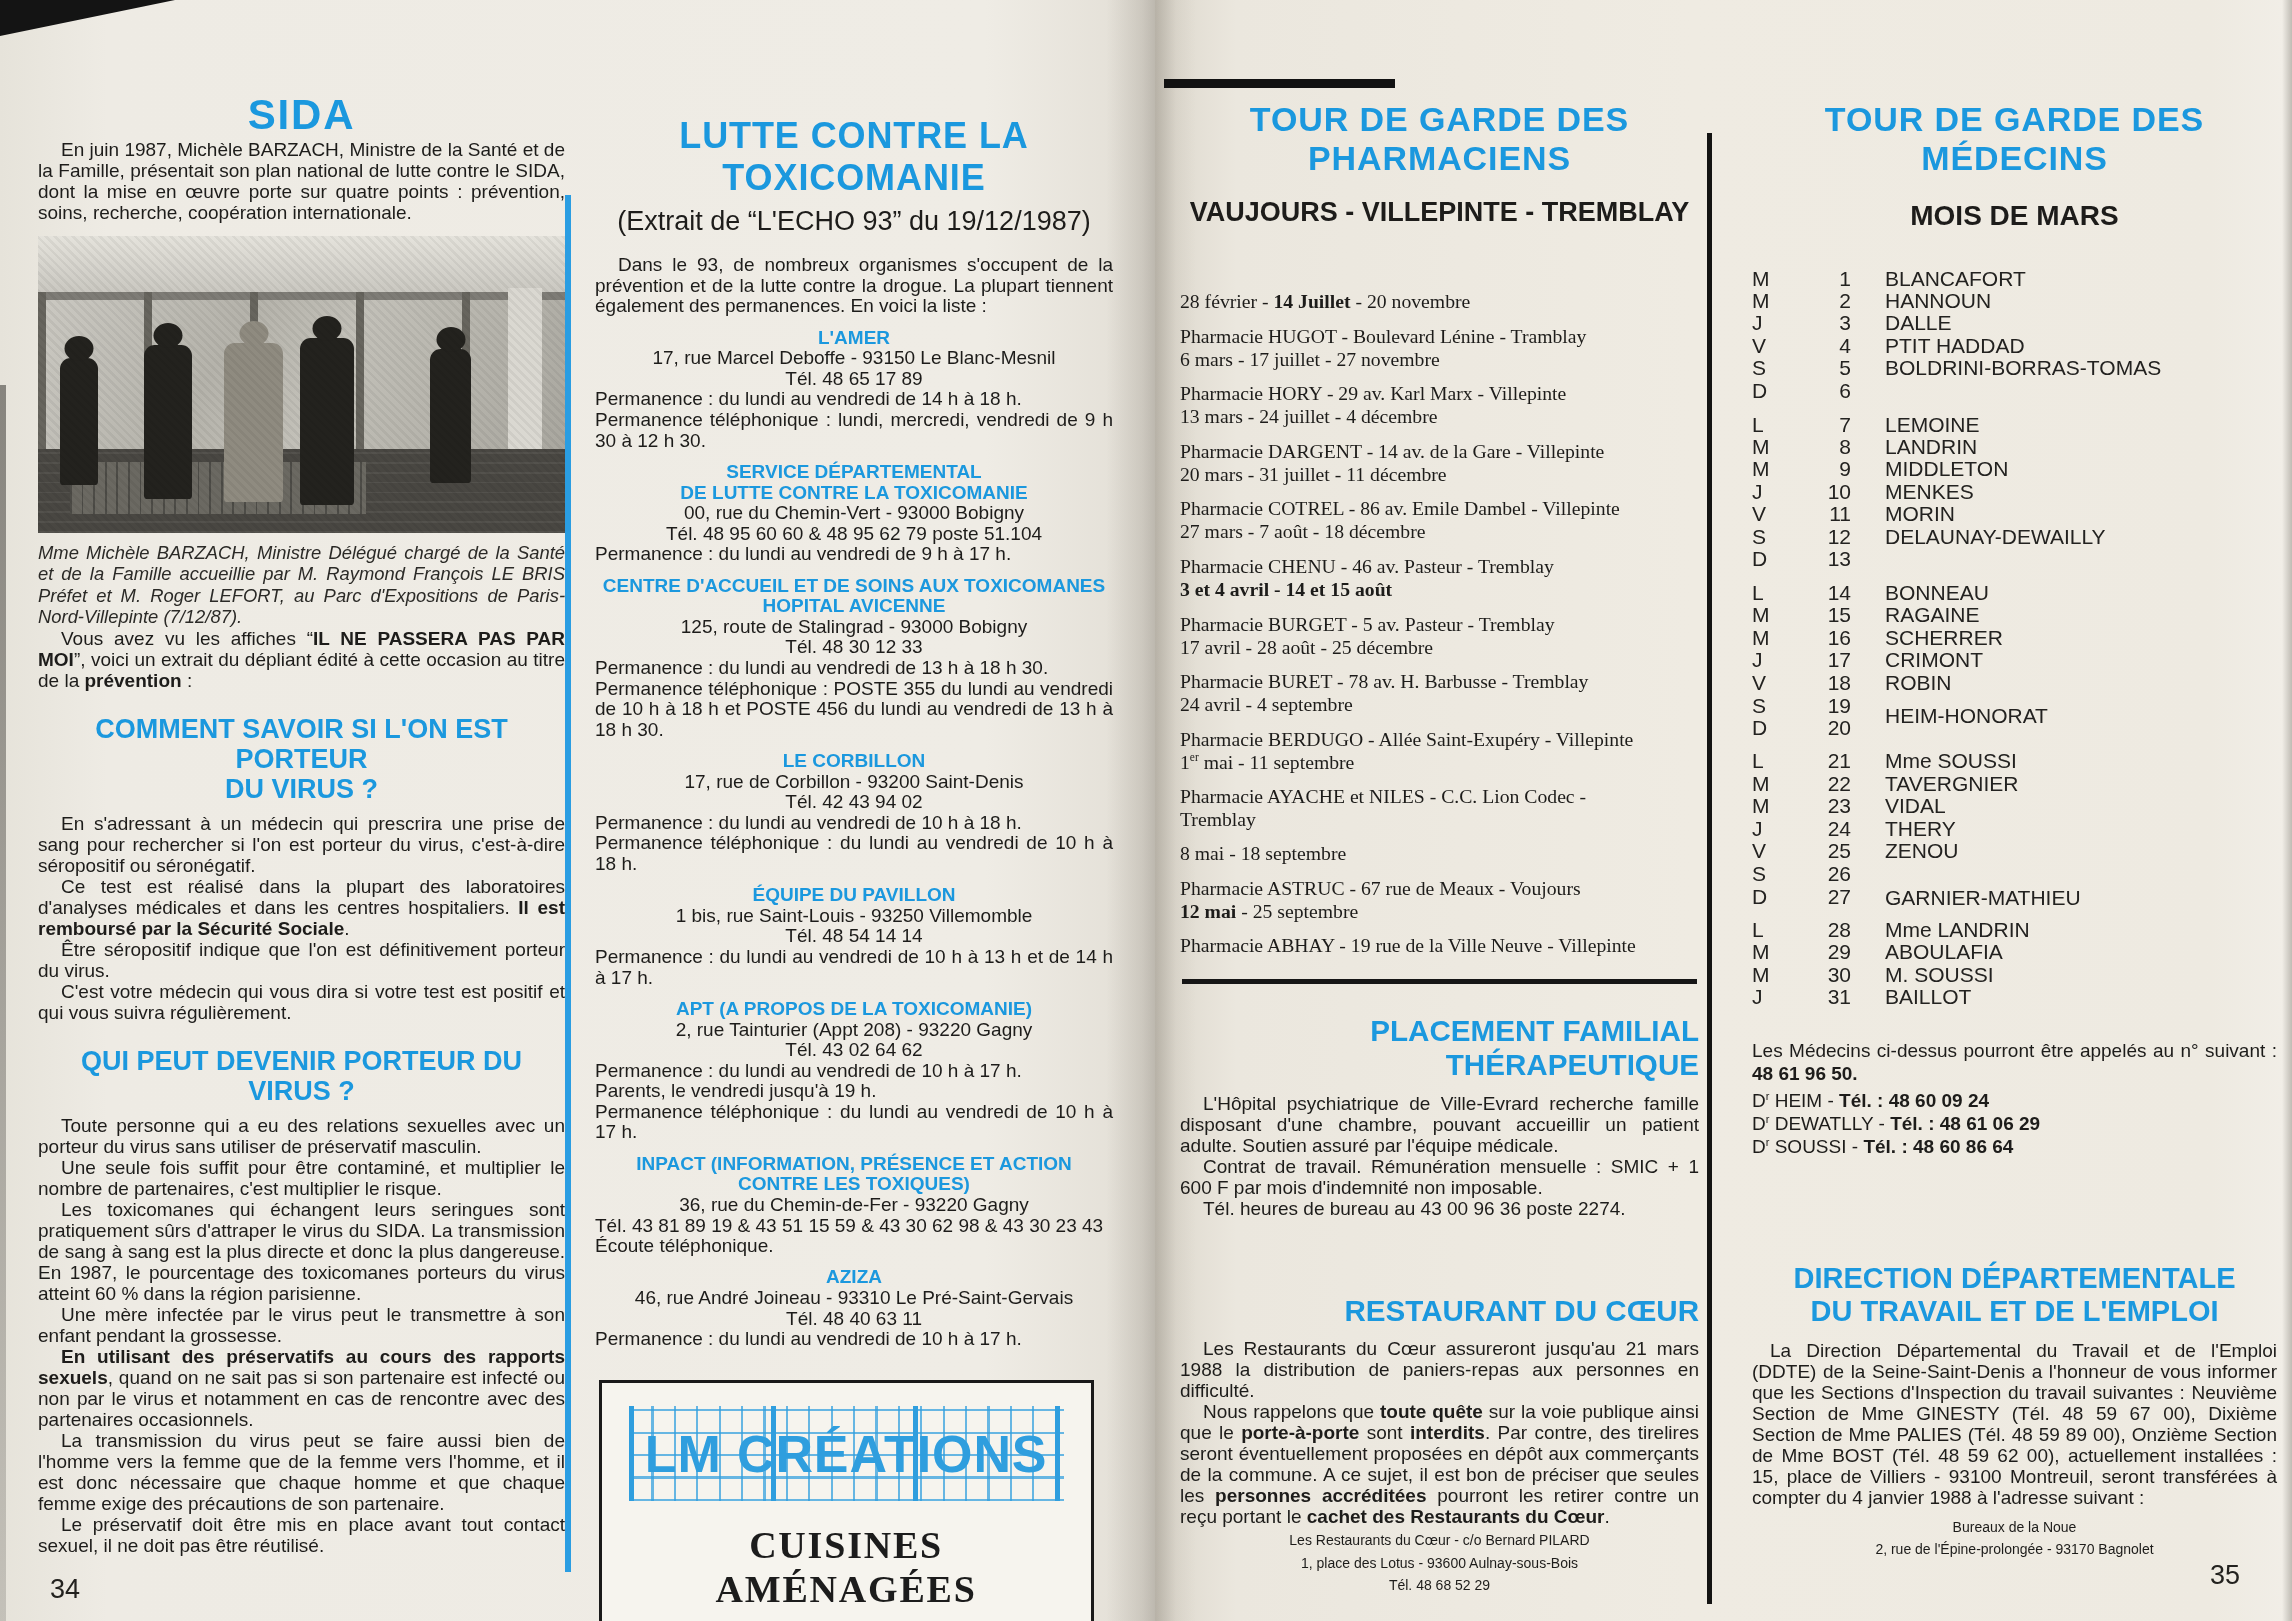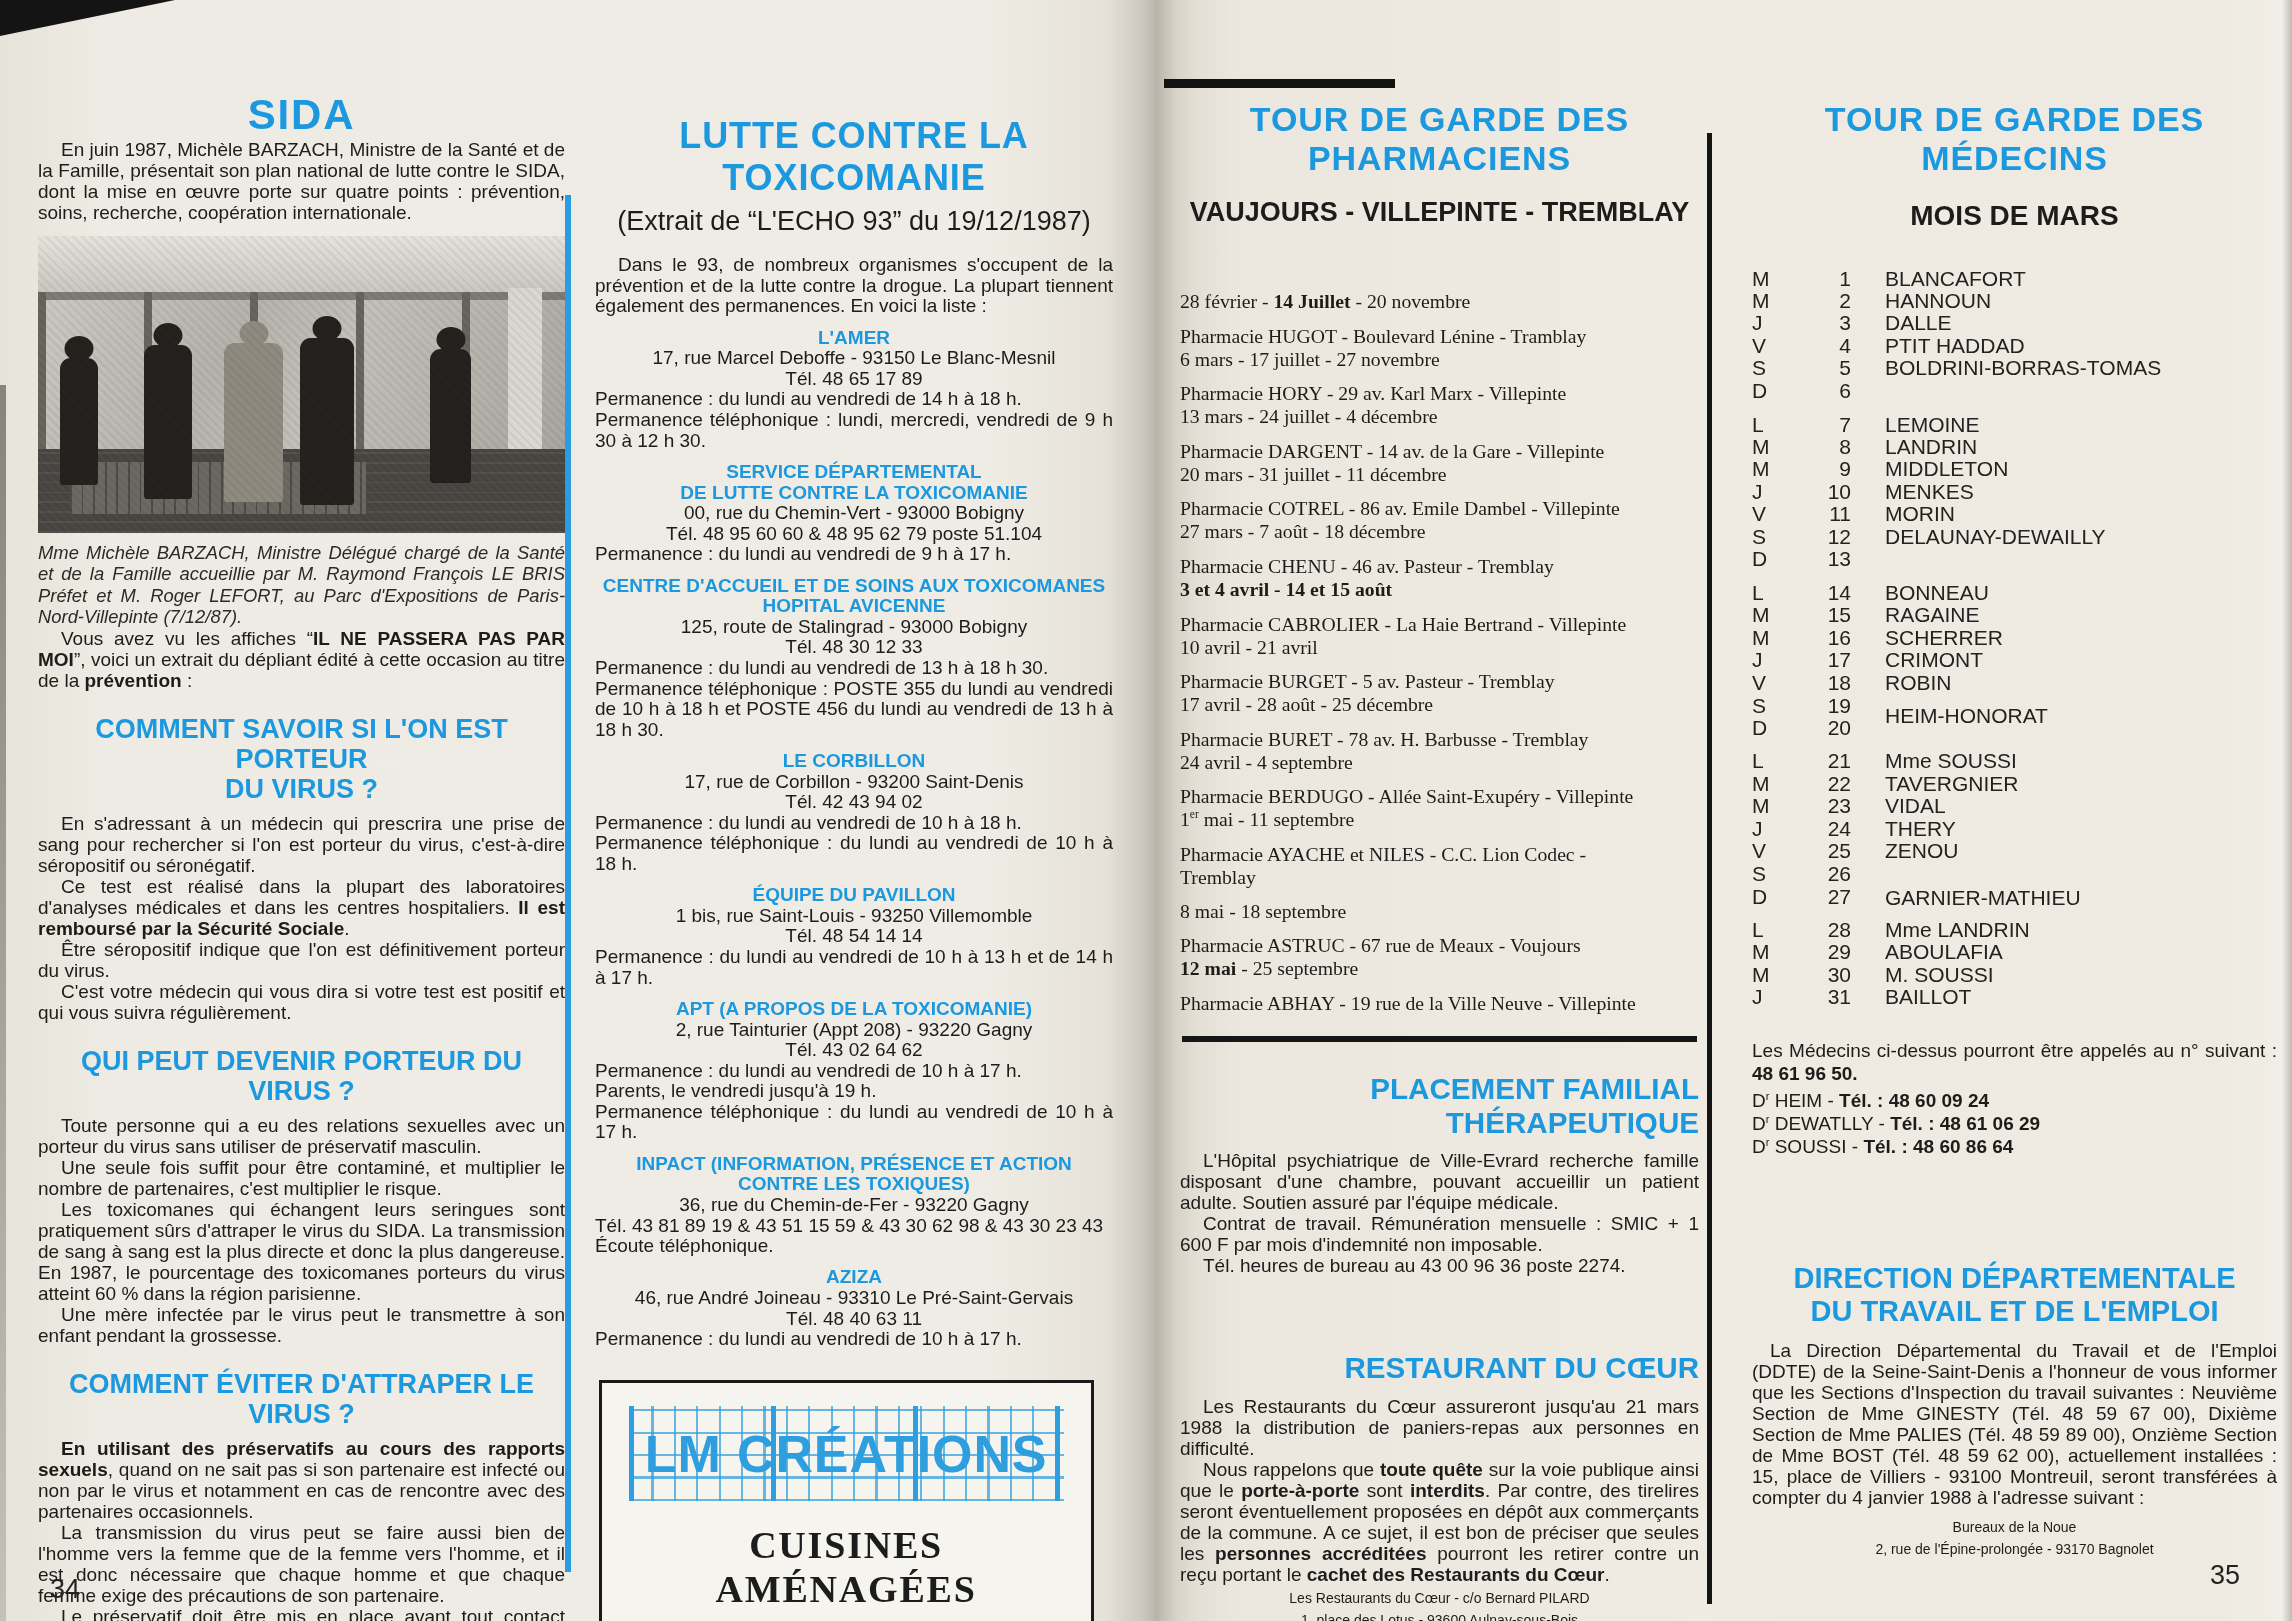--- a/index.html
+++ b/index.html
@@ -159,21 +159,20 @@
 DU VIRUS ?</div>
         <div class="para ind"><span>En s'adressant à un médecin qui prescrira une prise de sang pour rechercher si l'on est porteur du virus, c'est-à-dire séropositif ou séronégatif.</span></div>
         <div class="para ind"><span>Ce test est réalisé dans la plupart des laboratoires d'analyses médicales et dans les centres hospitaliers. </span><span class="b">Il est remboursé par la Sécurité Sociale</span><span>.</span></div>
         <div class="para ind"><span>Être séropositif indique que l'on est définitivement porteur du virus.</span></div>
         <div class="para ind"><span>C'est votre médecin qui vous dira si votre test est positif et qui vous suivra régulièrement.</span></div>
         <div class="h2">QUI PEUT DEVENIR PORTEUR DU VIRUS ?</div>
         <div class="para ind"><span>Toute personne qui a eu des relations sexuelles avec un porteur du virus sans utiliser de préservatif masculin.</span></div>
         <div class="para ind"><span>Une seule fois suffit pour être contaminé, et multiplier le nombre de partenaires, c'est multiplier le risque.</span></div>
         <div class="para ind"><span>Les toxicomanes qui échangent leurs seringues sont pratiquement sûrs d'attraper le virus du SIDA. La transmission de sang à sang est la plus directe et donc la plus dangereuse. En 1987, le pourcentage des toxicomanes porteurs du virus atteint 60 % dans la région parisienne.</span></div>
         <div class="para ind"><span>Une mère infectée par le virus peut le transmettre à son enfant pendant la grossesse.</span></div>
-        <div class="h2">COMMENT ÉVITER D'ATTRAPER LE VIRUS ?</div>
         <div class="para ind"><span class="b">En utilisant des préservatifs au cours des rapports sexuels</span><span>, quand on ne sait pas si son partenaire est infecté ou non par le virus et notamment en cas de rencontre avec des partenaires occasionnels.</span></div>
         <div class="para ind"><span>La transmission du virus peut se faire aussi bien de l'homme vers la femme que de la femme vers l'homme, et il est donc nécessaire que chaque homme et que chaque femme exige des précautions de son partenaire.</span></div>
         <div class="para ind"><span>Le préservatif doit être mis en place avant tout contact sexuel, il ne doit pas être réutilisé.</span></div>
       </div>
   </div>
 
   <div class="abs" id="col2">
     <div class="t-tox">LUTTE CONTRE LA TOXICOMANIE</div>
     <div class="t-tox-sub">(Extrait de “L'ECHO 93” du 19/12/1987)</div>
     <div id="tox-intro">Dans le 93, de nombreux organismes s'occupent de la prévention et de la lutte contre la drogue. La plupart tiennent également des permanences. En voici la liste :</div>
@@ -251,24 +250,20 @@
         </div>
         <div class="ph-entry">
           <div class="ph-line"><span>Pharmacie COTREL - 86 av. Emile Dambel - Villepinte</span></div>
           <div class="ph-line"><span>27 mars - 7 août - 18 décembre</span></div>
         </div>
         <div class="ph-entry">
           <div class="ph-line"><span>Pharmacie CHENU - 46 av. Pasteur - Tremblay</span></div>
           <div class="ph-line"><span class="b">3 et 4 avril - 14 et 15 août</span></div>
         </div>
         <div class="ph-entry">
-          <div class="ph-line"><span>Pharmacie CABROLIER - La Haie Bertrand - Villepinte</span></div>
-          <div class="ph-line"><span>10 avril - 21 avril</span></div>
-        </div>
-        <div class="ph-entry">
           <div class="ph-line"><span>Pharmacie BURGET - 5 av. Pasteur - Tremblay</span></div>
           <div class="ph-line"><span>17 avril - 28 août - 25 décembre</span></div>
         </div>
         <div class="ph-entry">
           <div class="ph-line"><span>Pharmacie BURET - 78 av. H. Barbusse - Tremblay</span></div>
           <div class="ph-line"><span>24 avril - 4 septembre</span></div>
         </div>
         <div class="ph-entry">
           <div class="ph-line"><span>Pharmacie BERDUGO - Allée Saint-Exupéry - Villepinte</span></div>
           <div class="ph-line"><span>1</span><sup>er</sup><span> mai - 11 septembre</span></div>

